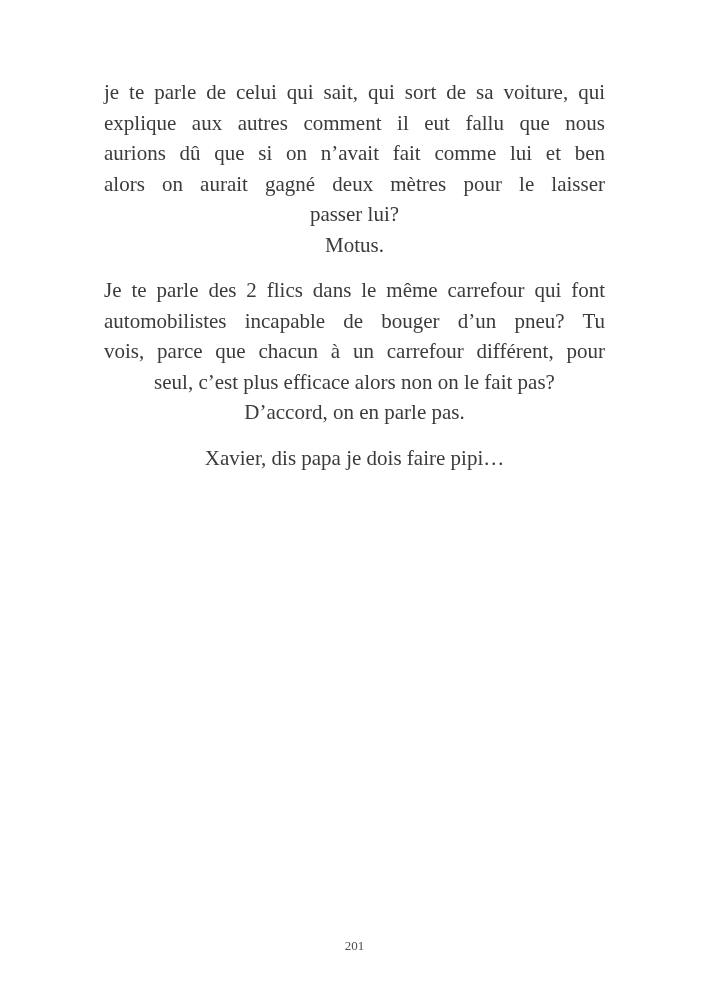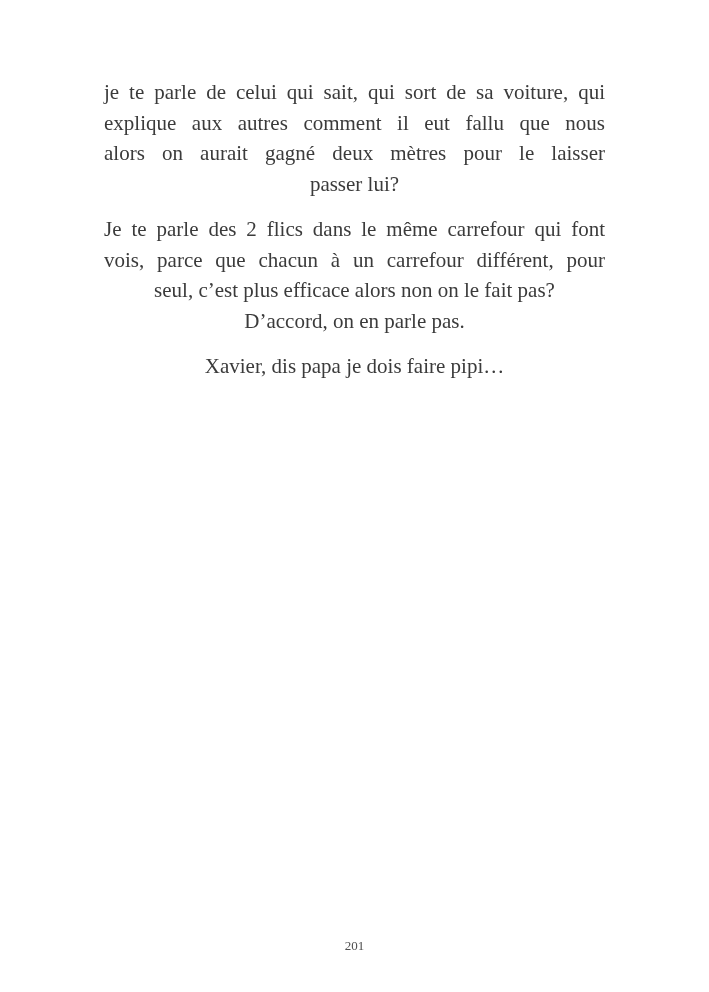--- a/index.html
+++ b/index.html
@@ -50,25 +50,28 @@
   }
 </style>
 </head>
 <body>
 
 <div class="page">
   <div class="text-block">
       <div class="paragraph">
         <div class="line justify">je te parle de celui qui sait, qui sort de sa voiture, qui</div>
         <div class="line justify">explique aux autres comment il eut fallu que nous</div>
+        <div class="line justify">aurions dû que si on n’avait fait comme lui et ben</div>
         <div class="line justify">alors on aurait gagné deux mètres pour le laisser</div>
         <div class="line">passer lui?</div>
+        <div class="line">Motus.</div>
       </div>
       <div class="paragraph">
         <div class="line justify">Je te parle des 2 flics dans le même carrefour qui font</div>
+        <div class="line justify">automobilistes incapable de bouger d’un pneu? Tu</div>
         <div class="line justify">vois, parce que chacun à un carrefour différent, pour</div>
         <div class="line">seul, c’est plus efficace alors non on le fait pas?</div>
         <div class="line">D’accord, on en parle pas.</div>
       </div>
       <div class="paragraph">
         <div class="line">Xavier, dis papa je dois faire pipi…</div>
       </div>
     </div>
   <div class="page-number">201</div>
 </div>

